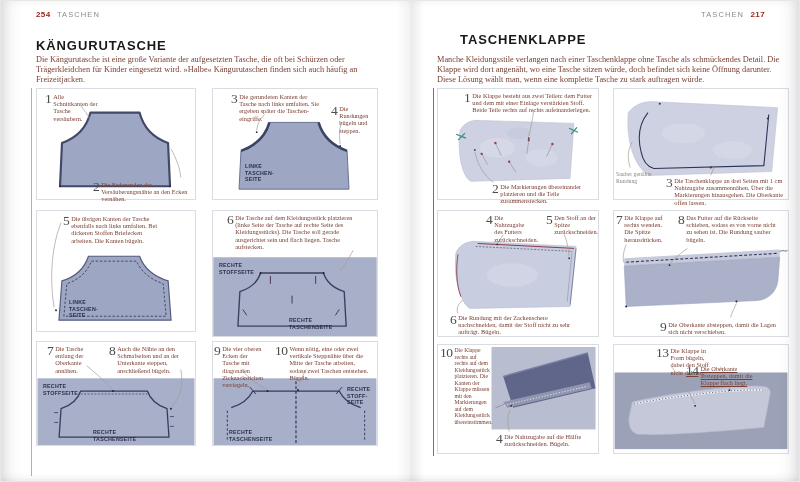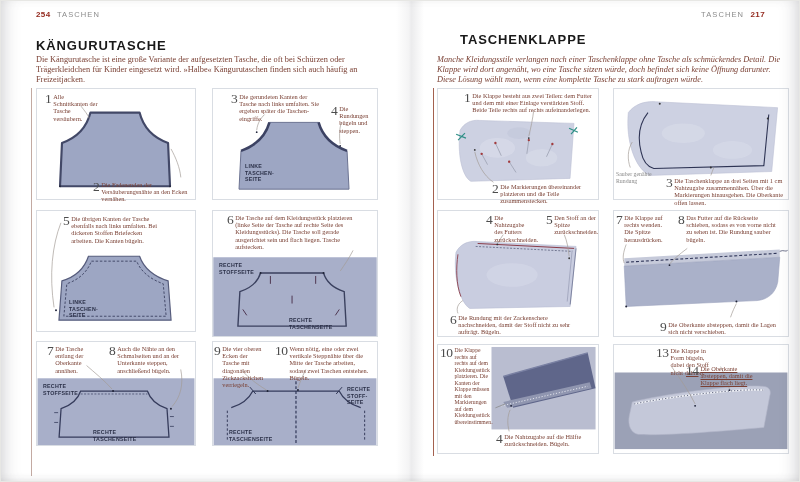--- a/index.html
+++ b/index.html
@@ -192,21 +192,21 @@
 STOFF-
 SEITE</div>
       <div class="flabel" style="left:16px;top:87px;">RECHTE
 TASCHENSEITE</div>
     </div>
   </div>
 
   <div>
     <div class="hdr" style="right:35px;text-align:right;"><span>TASCHEN</span>&nbsp;&nbsp;<b>217</b></div>
     <div class="title" style="left:437px;top:32px;margin-left:23px;">TASCHENKLAPPE</div>
-    <div class="intro" style="left:437px;top:55px;font-style:italic;">Manche Kleidungsstile verlangen nach einer Taschenklappe ohne Tasche als schmückendes Detail. Die Klappe wird dort angenäht, wo eine Tasche sitzen würde, doch befindet sich keine Öffnung darunter. Diese Lösung wählt man, wenn eine komplette Tasche zu stark auftragen würde.</div>
+    <div class="intro" style="left:437px;top:55px;">Manche Kleidungsstile verlangen nach einer Taschenklappe ohne Tasche als schmückendes Detail. Die Klappe wird dort angenäht, wo eine Tasche sitzen würde, doch befindet sich keine Öffnung darunter. Diese Lösung wählt man, wenn eine komplette Tasche zu stark auftragen würde.</div>
     <div class="vrule red" style="left:433px;top:88px;height:368px;"></div>
 
     <div class="panel" style="left:437px;top:88px;width:162px;height:112px;">
       <svg class="fig" viewBox="0 0 162 112">
         <path d="M22,42 C26,35 33,31 42,32 L138,35 L134,91 L33,94 C24,89 19,66 22,42 Z" fill="#cdd1e2" stroke="#bcc0d5" stroke-width=".6"></path>
         <ellipse cx="60" cy="60" rx="18" ry="10" fill="#d9dcea" opacity=".7"></ellipse>
         <ellipse cx="105" cy="70" rx="16" ry="9" fill="#d9dcea" opacity=".6"></ellipse>
         <ellipse cx="82" cy="45" rx="12" ry="6" fill="#c2c6da" opacity=".6"></ellipse>
         <g stroke="#2e8f86" stroke-width="1.2">
             <path d="M18,46 L28,50"></path>

